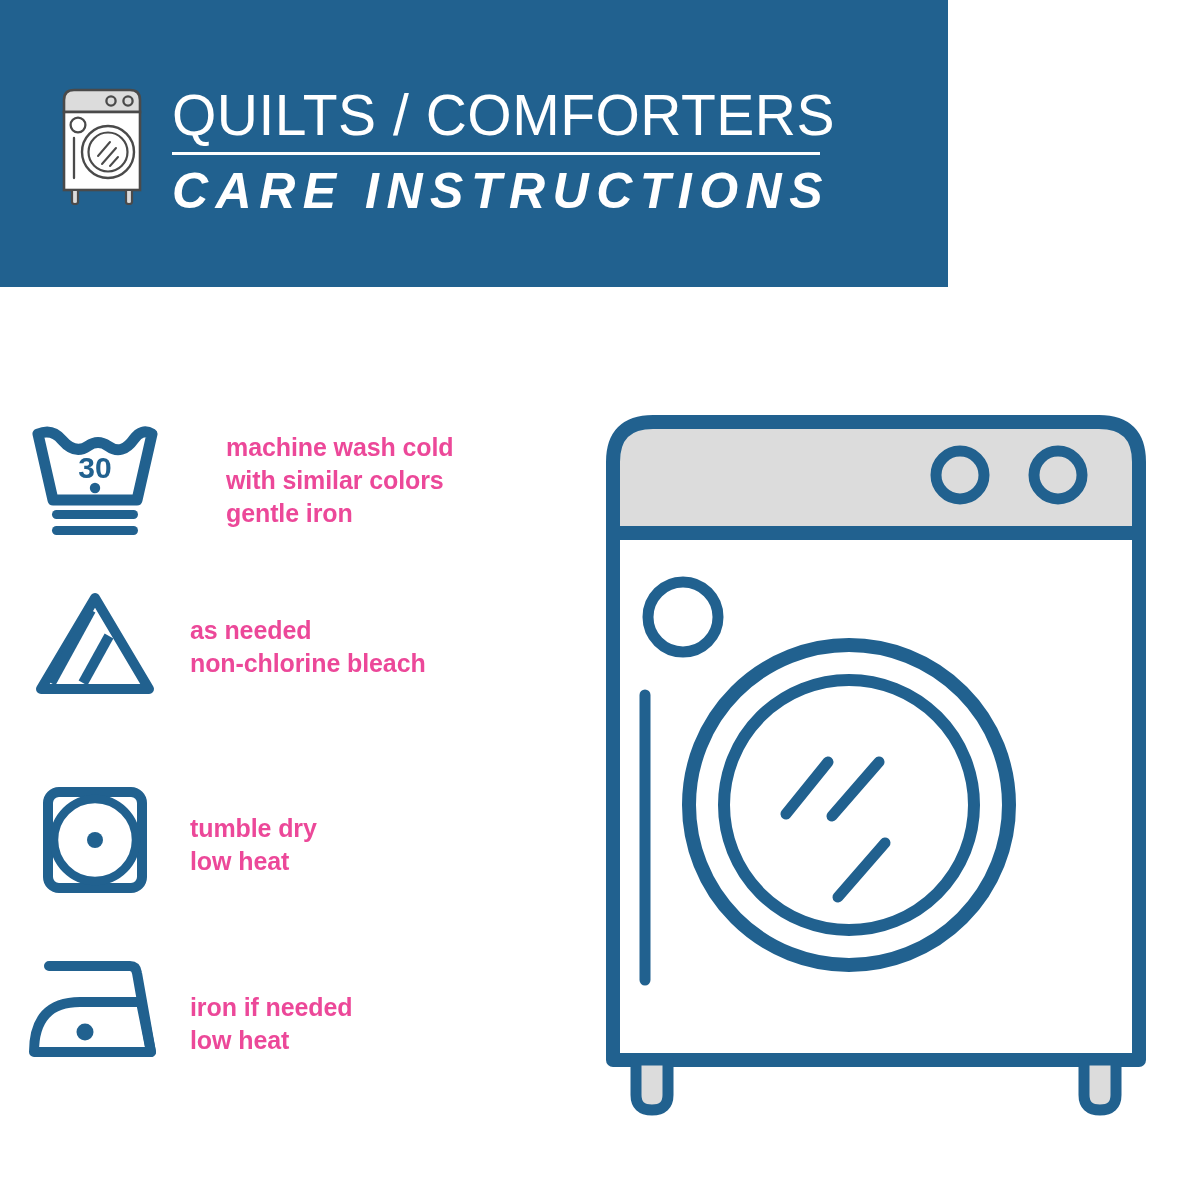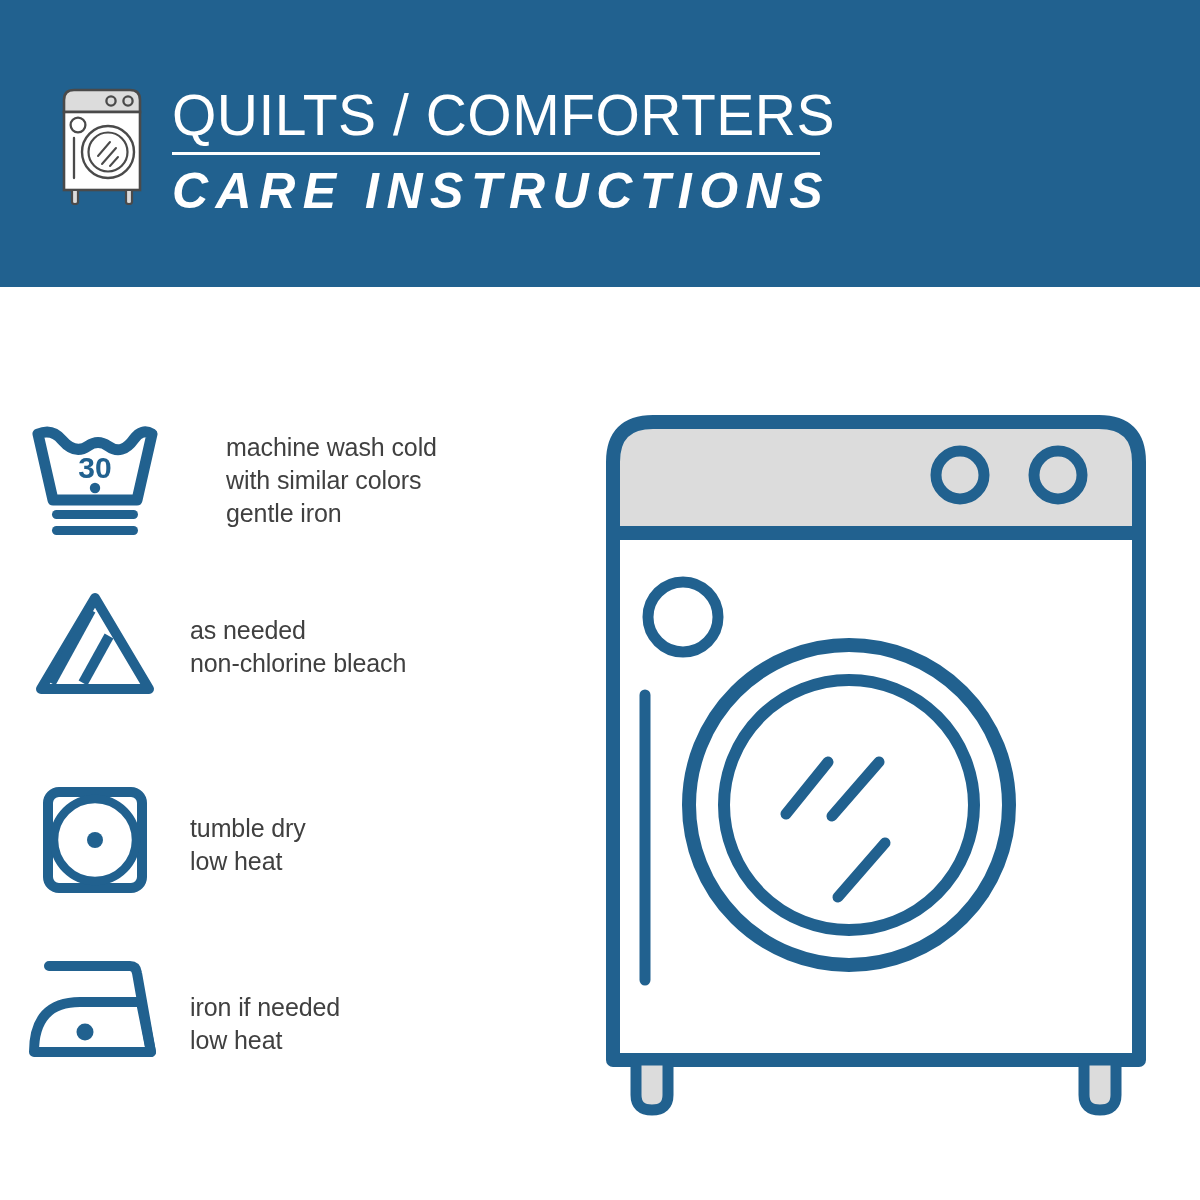--- a/index.html
+++ b/index.html
@@ -16,21 +16,21 @@
     height: 1200px;
     background: #ffffff;
     overflow: hidden;
   }
 
   
   #header {
     position: absolute;
     left: 0;
     top: 0;
-    width: 1200px;
+    width: 948px;
     height: 287px;
     background: #21618f;
   }
   #header-logo {
     position: absolute;
     left: 54px;
     top: 82px;
     width: 108px;
     height: 124px;
   }
@@ -79,22 +79,22 @@
     width: 190px;
     flex: 0 0 190px;
     display: flex;
     justify-content: center;
     align-items: flex-start;
   }
   .care-text {
     flex: 1 1 auto;
     font-family: "Liberation Sans", sans-serif;
     font-size: 25px;
-    font-weight: 400;
-    color: #404040;
+    font-weight: 700;
+    color: #ec4899;
     line-height: 33px;
     letter-spacing: -0.1px;
   }
   .care-text .tline { display: block; white-space: nowrap; }
 
   #row-wash   { top: 422px; gap: 36px; }
   #row-bleach { top: 588px; }
   #row-dry    { top: 785px; }
   #row-iron   { top: 955px; align-items: center; }
 

